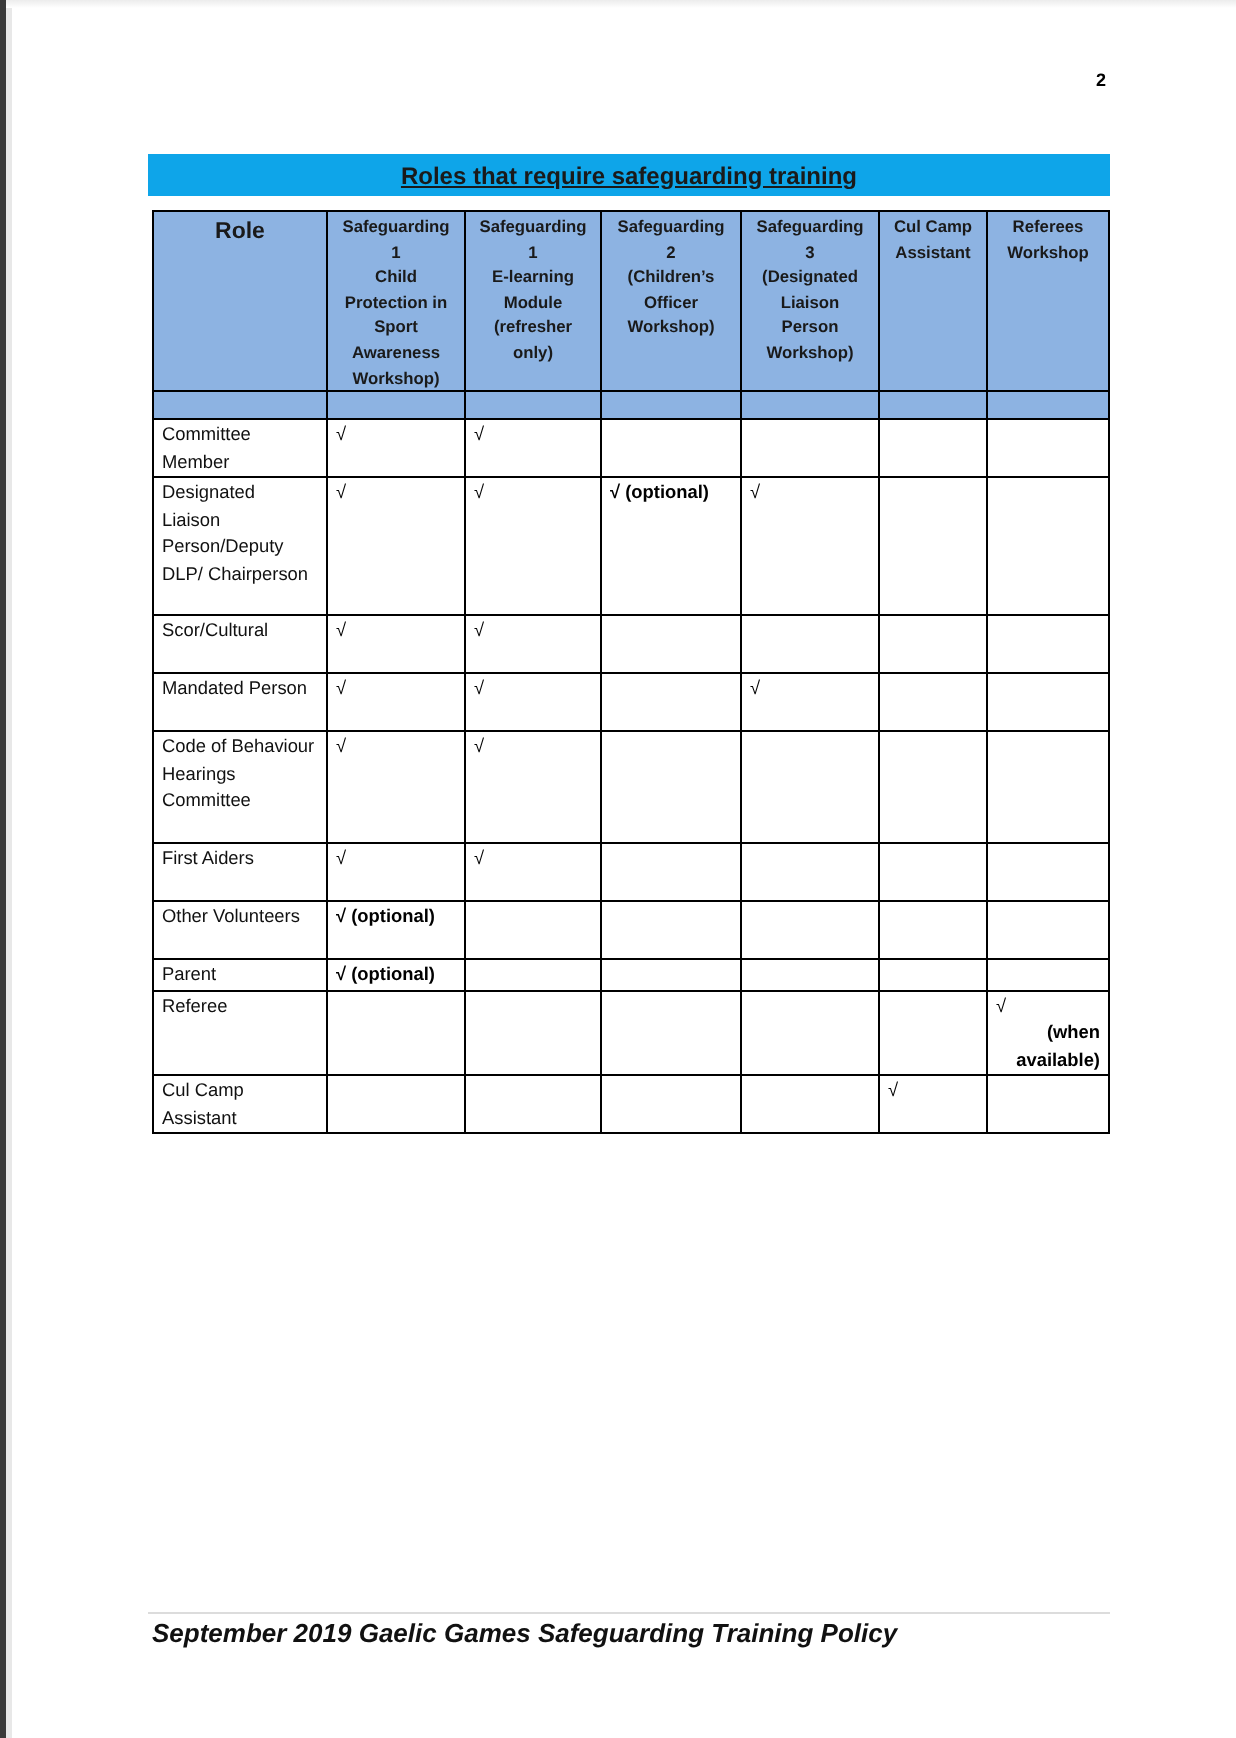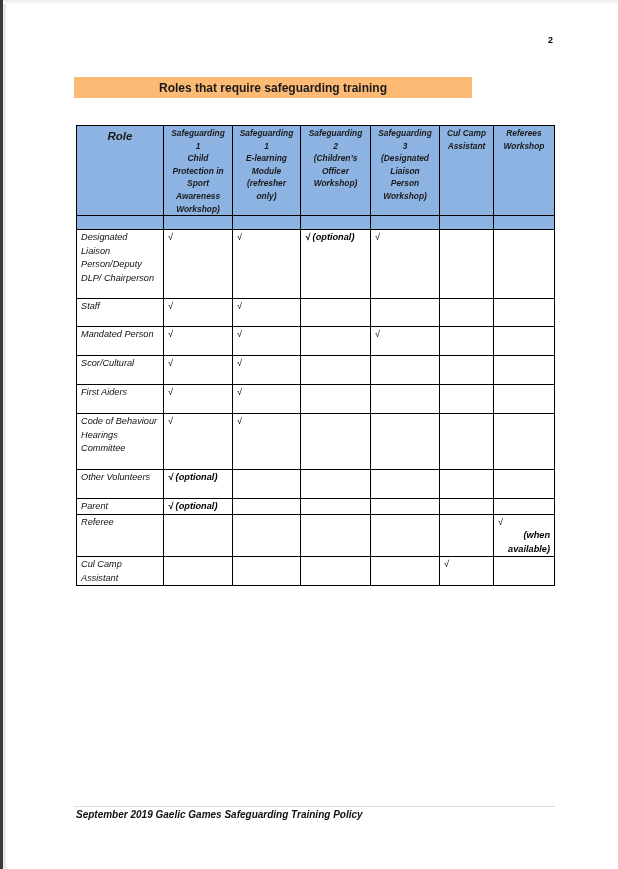--- a/index.html
+++ b/index.html
@@ -23,32 +23,31 @@
     }
     .top-shadow {
       position: absolute; left: 3px; top: 0; width: 615px; height: 4px;
       background: linear-gradient(#ececec, #ffffff);
     }
     .page-number {
       position: absolute; left: 548px; top: 35px;
       font-size: 9px; font-weight: bold;
     }
     .title-bar {
-      position: absolute; left: 74px; top: 77px; width: 398px; height: 21px;
-      background: #fdba74;
+      position: absolute; left: 74px; top: 77px; width: 481px; height: 21px;
+      background: #0ea5e9;
       display: flex; align-items: center; justify-content: center;
-      font-size: 12px; font-weight: bold; color: #1a1a1a;
+      font-size: 12px; font-weight: bold; color: #1a1a1a; text-decoration: underline;
     }
     table.roles {
-      position: absolute; left: 76px; top: 125px;
+      position: absolute; left: 76px; top: 105px;
       border-collapse: collapse;
       table-layout: fixed;
       width: 478px;
       font-size: 9.2px;
-      font-style: italic;
     }
     table.roles td, table.roles th {
       border: 1px solid #000;
       vertical-align: top;
       padding: 1px 4px 0 4px;
       line-height: 13.5px;
     }
     table.roles th {
       background: #8db3e2;
       font-weight: bold;
@@ -67,21 +66,21 @@
     td.role-cell { color: #111; }
     td.mark { font-weight: normal; }
     td.mark.bold { font-weight: bold; margin-top: 41px; }
     .note-line { display: block; text-align: right; font-weight: bold; }
     .footer-rule {
       position: absolute; left: 74px; top: 806px; width: 481px; height: 1px;
       background: #dcdcdc;
     }
     .footer-text {
       position: absolute; left: 76px; top: 809px;
-      font-size: 10px; font-weight: bold; font-style: italic;
+      font-size: 13px; font-weight: bold; font-style: italic;
       color: #111;
     }
   </style>
 </head>
 <body>
 
 <div class="viewer">
   <div class="left-bar"></div>
   <div class="left-bar-inner"></div>
   <div class="top-shadow"></div>
@@ -150,74 +149,74 @@
         <td></td>
           <td></td>
           <td></td>
           <td></td>
           <td></td>
           <td></td>
           <td></td>
       </tr>
 
 
+      <tr style="height:29px">
+        <td class="role-cell">Committee Member</td>
+        <td class="mark">√</td>
+        <td class="mark">√</td>
+        <td class="mark"></td>
+        <td class="mark"></td>
+        <td class="mark"></td>
+        <td class="mark"></td>
+      </tr>
 
       <tr style="height:69px">
         <td class="role-cell">Designated Liaison Person/Deputy DLP/ Chairperson</td>
         <td class="mark">√</td>
         <td class="mark">√</td>
         <td class="mark bold">√ (optional)</td>
         <td class="mark">√</td>
         <td class="mark"></td>
         <td class="mark"></td>
       </tr>
 
 
-      <tr style="height:28px">
-        <td class="role-cell">Staff</td>
+
+      <tr style="height:29px">
+        <td class="role-cell">Scor/Cultural</td>
         <td class="mark">√</td>
         <td class="mark">√</td>
         <td class="mark"></td>
         <td class="mark"></td>
         <td class="mark"></td>
         <td class="mark"></td>
       </tr>
 
       <tr style="height:29px">
         <td class="role-cell">Mandated Person</td>
         <td class="mark">√</td>
         <td class="mark">√</td>
         <td class="mark"></td>
         <td class="mark">√</td>
-        <td class="mark"></td>
-        <td class="mark"></td>
-      </tr>
-
-      <tr style="height:29px">
-        <td class="role-cell">Scor/Cultural</td>
-        <td class="mark">√</td>
-        <td class="mark">√</td>
-        <td class="mark"></td>
-        <td class="mark"></td>
-        <td class="mark"></td>
-        <td class="mark"></td>
-      </tr>
-
-      <tr style="height:29px">
-        <td class="role-cell">First Aiders</td>
-        <td class="mark">√</td>
-        <td class="mark">√</td>
-        <td class="mark"></td>
-        <td class="mark"></td>
         <td class="mark"></td>
         <td class="mark"></td>
       </tr>
 
       <tr style="height:56px">
         <td class="role-cell">Code of Behaviour Hearings Committee</td>
+        <td class="mark">√</td>
+        <td class="mark">√</td>
+        <td class="mark"></td>
+        <td class="mark"></td>
+        <td class="mark"></td>
+        <td class="mark"></td>
+      </tr>
+
+      <tr style="height:29px">
+        <td class="role-cell">First Aiders</td>
         <td class="mark">√</td>
         <td class="mark">√</td>
         <td class="mark"></td>
         <td class="mark"></td>
         <td class="mark"></td>
         <td class="mark"></td>
       </tr>
 
       <tr style="height:29px">
         <td class="role-cell">Other Volunteers</td>

